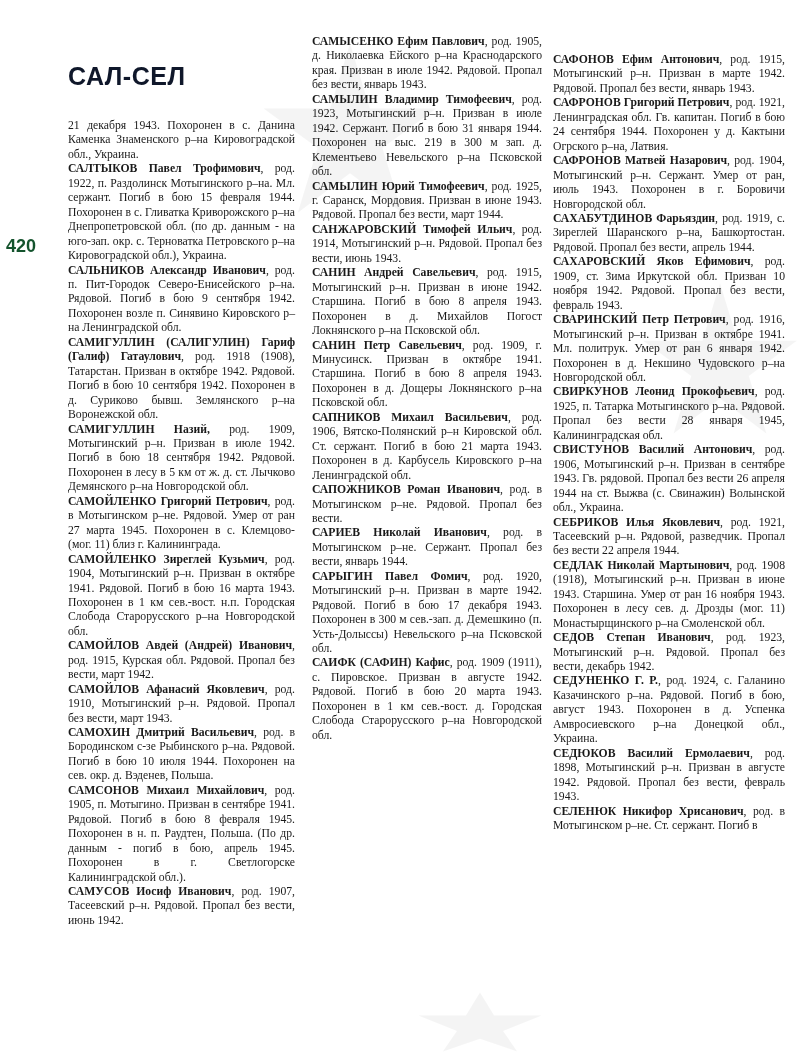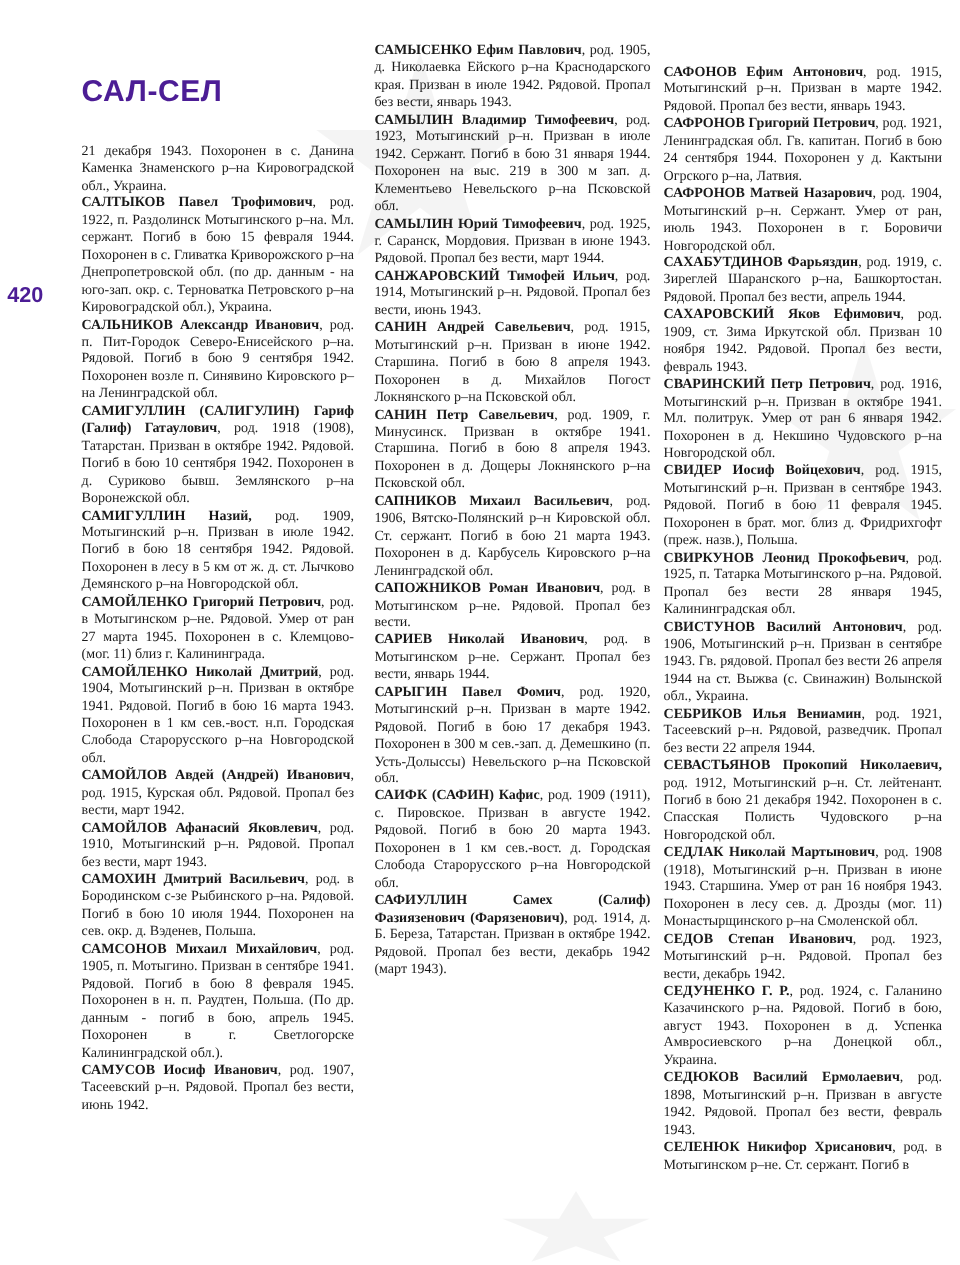--- a/index.html
+++ b/index.html
@@ -1,22 +1,22 @@
 <!DOCTYPE html>
 <html><head>
 <meta charset="utf-8">
 <style>
   html, body { margin: 0; padding: 0; background: #ffffff; }
   body { width: 800px; height: 1054px; position: relative; overflow: hidden;
          font-family: "Liberation Serif", serif; color: #1a1a1a; }
   .wm { position: absolute; opacity: 0.06; }
   .header-title { position: absolute; left: 68px; top: 62px; font-family: "Liberation Sans", sans-serif;
-                  font-weight: bold; font-size: 25px; letter-spacing: 0.5px; color: #4c1d95; margin: 0; }
+                  font-weight: bold; font-size: 25px; letter-spacing: 0.5px; color: #0f172a; margin: 0; }
   .page-number { position: absolute; left: 6px; top: 236px; font-family: "Liberation Sans", sans-serif;
-                 font-weight: bold; font-size: 18px; color: #4c1d95; }
+                 font-weight: bold; font-size: 18px; color: #14532d; }
   .col { position: absolute; font-size: 11.7px; line-height: 14.45px; text-align: justify;
          hyphens: manual; }
   .col-1 { left: 68px; top: 119px; width: 227px; }
   .col-2 { left: 312px; top: 35px; width: 230px; }
   .col-3 { left: 553px; top: 53px; width: 232px; }
   .entry { margin: 0; }
   .entry .name { font-weight: bold; }
 </style>
 </head>
 <body>
@@ -34,51 +34,48 @@
 <h1 class="header-title">САЛ-СЕЛ</h1>
 <div class="page-number">420</div>
 
 <div class="col col-1">
     <p class="entry"><span class="name"></span><span>21 декабря 1943. Похоронен в с. Данина Каменка Знаменского р–на Кировоградской обл., Украина.</span></p>
     <p class="entry"><span class="name">САЛТЫКОВ Павел Трофимович</span><span>, род. 1922, п. Раздолинск Мотыгинского р–на. Мл. сержант. Погиб в бою 15 февраля 1944. Похоронен в с. Гливатка Криворожского р–на Днепропетровской обл. (по др. данным - на юго-зап. окр. с. Терноватка Петровского р–на Кировоградской обл.), Украина.</span></p>
     <p class="entry"><span class="name">САЛЬНИКОВ Александр Иванович</span><span>, род. п. Пит-Городок Северо-Енисейского р–на. Рядовой. Погиб в бою 9 сентября 1942. Похоронен возле п. Синявино Кировского р–на Ленинградской обл.</span></p>
     <p class="entry"><span class="name">САМИГУЛЛИН (САЛИГУЛИН) Гариф (Галиф) Гатаулович</span><span>, род. 1918 (1908), Татарстан. Призван в октябре 1942. Рядовой. Погиб в бою 10 сентября 1942. Похоронен в д. Суриково бывш. Землянского р–на Воронежской обл.</span></p>
     <p class="entry"><span class="name">САМИГУЛЛИН Назий,</span><span> род. 1909, Мотыгинский р–н. Призван в июле 1942. Погиб в бою 18 сентября 1942. Рядовой. Похоронен в лесу в 5 км от ж. д. ст. Лычково Демянского р–на Новгородской обл.</span></p>
     <p class="entry"><span class="name">САМОЙЛЕНКО Григорий Петрович</span><span>, род. в Мотыгинском р–не. Рядовой. Умер от ран 27 марта 1945. Похоронен в с. Клемцово-(мог. 11) близ г. Калининграда.</span></p>
-    <p class="entry"><span class="name">САМОЙЛЕНКО Николай Дмитрий</span><span>, род. 1904, Мотыгинский р–н. Призван в октябре 1941. Рядовой. Погиб в бою 16 марта 1943. Похоронен в 1 км сев.-вост. н.п. Городская Слобода Старорусского р–на Новгородской обл.</span></p>
+    <p class="entry"><span class="name">САМОЙЛЕНКО Зирeглей Кузьмич</span><span>, род. 1904, Мотыгинский р–н. Призван в октябре 1941. Рядовой. Погиб в бою 16 марта 1943. Похоронен в 1 км сев.-вост. н.п. Городская Слобода Старорусского р–на Новгородской обл.</span></p>
     <p class="entry"><span class="name">САМОЙЛОВ Авдей (Андрей) Иванович</span><span>, род. 1915, Курская обл. Рядовой. Пропал без вести, март 1942.</span></p>
     <p class="entry"><span class="name">САМОЙЛОВ Афанасий Яковлевич</span><span>, род. 1910, Мотыгинский р–н. Рядовой. Пропал без вести, март 1943.</span></p>
     <p class="entry"><span class="name">САМОХИН Дмитрий Васильевич</span><span>, род. в Бородинском с-зе Рыбинского р–на. Рядовой. Погиб в бою 10 июля 1944. Похоронен на сев. окр. д. Вэденев, Польша.</span></p>
     <p class="entry"><span class="name">САМСОНОВ Михаил Михайлович</span><span>, род. 1905, п. Мотыгино. Призван в сентябре 1941. Рядовой. Погиб в бою 8 февраля 1945. Похоронен в н. п. Раудтен, Польша. (По др. данным - погиб в бою, апрель 1945. Похоронен в г. Светлогорске Калининградской обл.).</span></p>
     <p class="entry"><span class="name">САМУСОВ Иосиф Иванович</span><span>, род. 1907, Тасеевский р–н. Рядовой. Пропал без вести, июнь 1942.</span></p>
   </div>
 <div class="col col-2">
     <p class="entry"><span class="name">САМЫСЕНКО Ефим Павлович</span><span>, род. 1905, д. Николаевка Ейского р–на Краснодарского края. Призван в июле 1942. Рядовой. Пропал без вести, январь 1943.</span></p>
     <p class="entry"><span class="name">САМЫЛИН Владимир Тимофеевич</span><span>, род. 1923, Мотыгинский р–н. Призван в июле 1942. Сержант. Погиб в бою 31 января 1944. Похоронен на выс. 219 в 300 м зап. д. Клементьево Невельского р–на Псковской обл.</span></p>
     <p class="entry"><span class="name">САМЫЛИН Юрий Тимофеевич</span><span>, род. 1925, г. Саранск, Мордовия. Призван в июне 1943. Рядовой. Пропал без вести, март 1944.</span></p>
     <p class="entry"><span class="name">САНЖАРОВСКИЙ Тимофей Ильич</span><span>, род. 1914, Мотыгинский р–н. Рядовой. Пропал без вести, июнь 1943.</span></p>
     <p class="entry"><span class="name">САНИН Андрей Савельевич</span><span>, род. 1915, Мотыгинский р–н. Призван в июне 1942. Старшина. Погиб в бою 8 апреля 1943. Похоронен в д. Михайлов Погост Локнянского р–на Псковской обл.</span></p>
     <p class="entry"><span class="name">САНИН Петр Савельевич</span><span>, род. 1909, г. Минусинск. Призван в октябре 1941. Старшина. Погиб в бою 8 апреля 1943. Похоронен в д. Дощеры Локнянского р–на Псковской обл.</span></p>
     <p class="entry"><span class="name">САПНИКОВ Михаил Васильевич</span><span>, род. 1906, Вятско-Полянский р–н Кировской обл. Ст. сержант. Погиб в бою 21 марта 1943. Похоронен в д. Карбусель Кировского р–на Ленинградской обл.</span></p>
     <p class="entry"><span class="name">САПОЖНИКОВ Роман Иванович</span><span>, род. в Мотыгинском р–не. Рядовой. Пропал без вести.</span></p>
     <p class="entry"><span class="name">САРИЕВ Николай Иванович</span><span>, род. в Мотыгинском р–не. Сержант. Пропал без вести, январь 1944.</span></p>
     <p class="entry"><span class="name">САРЫГИН Павел Фомич</span><span>, род. 1920, Мотыгинский р–н. Призван в марте 1942. Рядовой. Погиб в бою 17 декабря 1943. Похоронен в 300 м сев.-зап. д. Демешкино (п. Усть-Долыссы) Невельского р–на Псковской обл.</span></p>
     <p class="entry"><span class="name">САИФК (САФИН) Кафис</span><span>, род. 1909 (1911), с. Пировское. Призван в августе 1942. Рядовой. Погиб в бою 20 марта 1943. Похоронен в 1 км сев.-вост. д. Городская Слобода Старорусского р–на Новгородской обл.</span></p>
-    <p class="entry"><span class="name">САФИУЛЛИН Самех (Салиф) Фазиязенович (Фарязенович)</span><span>, род. 1914, д. Б. Береза, Татарстан. Призван в октябре 1942. Рядовой. Пропал без вести, декабрь 1942 (март 1943).</span></p>
   </div>
 <div class="col col-3">
     <p class="entry"><span class="name">САФОНОВ Ефим Антонович</span><span>, род. 1915, Мотыгинский р–н. Призван в марте 1942. Рядовой. Пропал без вести, январь 1943.</span></p>
     <p class="entry"><span class="name">САФРОНОВ Григорий Петрович</span><span>, род. 1921, Ленинградская обл. Гв. капитан. Погиб в бою 24 сентября 1944. Похоронен у д. Кактыни Огрского р–на, Латвия.</span></p>
     <p class="entry"><span class="name">САФРОНОВ Матвей Назарович</span><span>, род. 1904, Мотыгинский р–н. Сержант. Умер от ран, июль 1943. Похоронен в г. Боровичи Новгородской обл.</span></p>
     <p class="entry"><span class="name">САХАБУТДИНОВ Фарьяздин</span><span>, род. 1919, с. Зирeглей Шаранского р–на, Башкортостан. Рядовой. Пропал без вести, апрель 1944.</span></p>
     <p class="entry"><span class="name">САХАРОВСКИЙ Яков Ефимович</span><span>, род. 1909, ст. Зима Иркутской обл. Призван 10 ноября 1942. Рядовой. Пропал без вести, февраль 1943.</span></p>
     <p class="entry"><span class="name">СВАРИНСКИЙ Петр Петрович</span><span>, род. 1916, Мотыгинский р–н. Призван в октябре 1941. Мл. политрук. Умер от ран 6 января 1942. Похоронен в д. Некшино Чудовского р–на Новгородской обл.</span></p>
-    <p class="entry"><span class="name">СВИДЕР Иосиф Войцехович</span><span>, род. 1915, Мотыгинский р–н. Призван в сентябре 1943. Рядовой. Погиб в бою 11 февраля 1945. Похоронен в брат. мог. близ д. Фридрихгофт (преж. назв.), Польша.</span></p>
     <p class="entry"><span class="name">СВИРКУНОВ Леонид Прокофьевич</span><span>, род. 1925, п. Татарка Мотыгинского р–на. Рядовой. Пропал без вести 28 января 1945, Калининградская обл.</span></p>
     <p class="entry"><span class="name">СВИСТУНОВ Василий Антонович</span><span>, род. 1906, Мотыгинский р–н. Призван в сентябре 1943. Гв. рядовой. Пропал без вести 26 апреля 1944 на ст. Выжва (с. Свинажин) Волынской обл., Украина.</span></p>
-    <p class="entry"><span class="name">СЕБРИКОВ Илья Вениамин</span><span>, род. 1921, Тасеевский р–н. Рядовой, разведчик. Пропал без вести 22 апреля 1944.</span></p>
-    <p class="entry"><span class="name">СЕВАСТЬЯНОВ Прокопий Николаевич,</span><span> род. 1912, Мотыгинский р–н. Ст. лейтенант. Погиб в бою 21 декабря 1942. Похоронен в с. Спасская Полисть Чудовского р–на Новгородской обл.</span></p>
+    <p class="entry"><span class="name">СЕБРИКОВ Илья Яковлевич</span><span>, род. 1921, Тасеевский р–н. Рядовой, разведчик. Пропал без вести 22 апреля 1944.</span></p>
     <p class="entry"><span class="name">СЕДЛАК Николай Мартынович</span><span>, род. 1908 (1918), Мотыгинский р–н. Призван в июне 1943. Старшина. Умер от ран 16 ноября 1943. Похоронен в лесу сев. д. Дрозды (мог. 11) Монастырщинского р–на Смоленской обл.</span></p>
     <p class="entry"><span class="name">СЕДОВ Степан Иванович</span><span>, род. 1923, Мотыгинский р–н. Рядовой. Пропал без вести, декабрь 1942.</span></p>
     <p class="entry"><span class="name">СЕДУНЕНКО Г. Р.</span><span>, род. 1924, с. Галанино Казачинского р–на. Рядовой. Погиб в бою, август 1943. Похоронен в д. Успенка Амвросиевского р–на Донецкой обл., Украина.</span></p>
     <p class="entry"><span class="name">СЕДЮКОВ Василий Ермолаевич</span><span>, род. 1898, Мотыгинский р–н. Призван в августе 1942. Рядовой. Пропал без вести, февраль 1943.</span></p>
     <p class="entry"><span class="name">СЕЛЕНЮК Никифор Хрисанович</span><span>, род. в Мотыгинском р–не. Ст. сержант. Погиб в</span></p>
   </div>
 
 </body></html>

